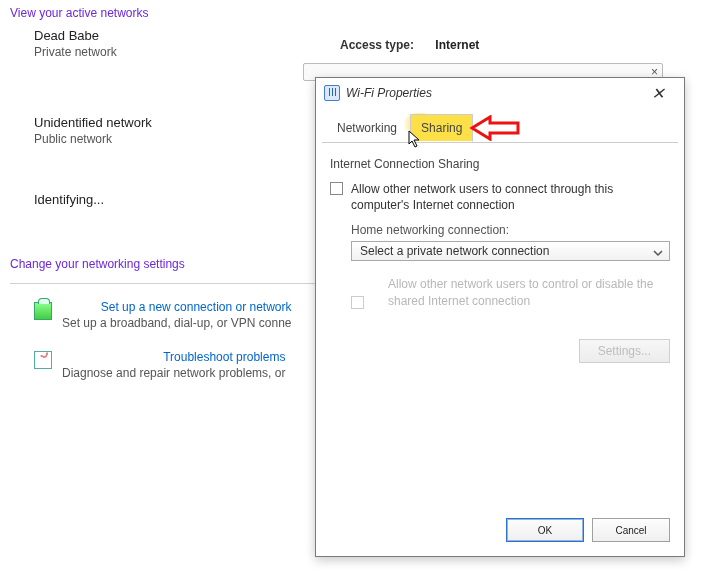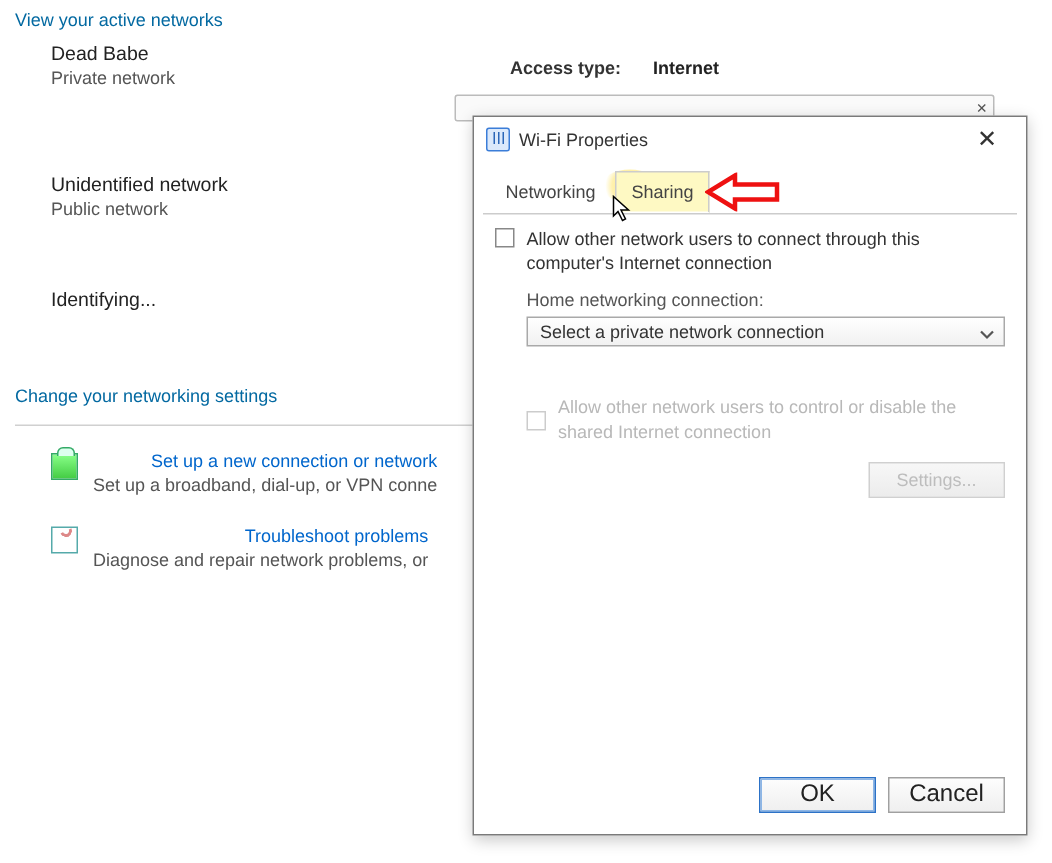--- a/index.html
+++ b/index.html
@@ -1,19 +1,19 @@
 <!DOCTYPE html>
 <html><head>
   <meta charset="utf-8">
   <style>
     * { box-sizing: border-box; margin: 0; padding: 0; font-family: "Segoe UI", Tahoma, sans-serif; }
     body { width: 701px; height: 575px; position: relative; background: #fff; overflow: hidden; font-size: 12px; color: #333; }
 
     .back-panel { position: absolute; top: 0; left: 10px; right: 30px; }
-    .section-h { color: #0369a1; font-size: 12px; padding: 6px 0 8px 0; }
+    .section-h { color: #6d28d9; font-size: 12px; padding: 6px 0 8px 0; }
     .net-block { padding-left: 24px; padding-bottom: 26px; }
     .net-name { font-weight: 400; color: #222; font-size: 13px; }
     .net-sub { color: #555; font-size: 12px; padding-top: 2px; }
     .access-row { position: absolute; left: 330px; top: 38px; font-size: 12px; color: #333; font-weight: bold; }
     .access-row .lbl { display: inline-block; width: 92px; }
     .access-row .val { color: #222; }
     .hr { height: 1px; background: #d0d0d0; margin: 4px 0 10px 0; }
 
     .setting-link-row { display: flex; gap: 10px; align-items: flex-start; padding: 6px 0 6px 24px; }
     .setting-link-row .icon { width: 18px; height: 18px; flex: 0 0 18px; }
@@ -25,29 +25,29 @@
       position: absolute; top: 63px; left: 303px; width: 360px; height: 18px;
       border: 1px solid #bbb; background: #fafafa; border-radius: 2px;
     }
     .wifi-strip .x { position: absolute; right: 4px; top: 1px; font-size: 12px; color: #555; }
 
     
     .dialog {
       position: absolute; top: 77px; left: 315px; width: 370px; height: 480px;
       background: #fff; border: 1px solid #7a7a7a; box-shadow: 0 3px 10px rgba(0,0,0,.22);
     }
-    .titlebar { display: flex; align-items: center; height: 30px; padding: 1px 8px; }
+    .titlebar { display: flex; align-items: center; height: 30px; padding: 1px 8px; font-style: italic; }
     .titlebar .ic { width: 16px; height: 16px; border: 1px solid #3b7dd8; border-radius: 2px; background: #dbe9fb; margin-right: 6px; position: relative; }
     .titlebar .ic:after { content: ""; position: absolute; left: 4px; top: 2px; width: 1px; height: 8px; background: #2a66b8; box-shadow: 3px 0 0 #2a66b8, 6px 0 0 #2a66b8; transform-origin: bottom; }
     .titlebar .ttl { font-size: 12px; color: #333; }
     .titlebar .close { margin-left: auto; width: 36px; text-align: center; font-size: 16px; color: #333; padding: 3px 0; }
 
     .tabs { display: flex; gap: 2px; padding: 6px 6px 0 10px; position: relative; }
     .tab { padding: 6px 10px; font-size: 12px; color: #444; border: 1px solid transparent; position: relative; }
-    .tab.active { background: #fef9c3; border: 1px solid #ccc; border-bottom-color: #fff; z-index: 3; }
+    .tab.active { background: #fde047; border: 1px solid #ccc; border-bottom-color: #fff; z-index: 3; }
 
     .tab-highlight {
       position: absolute; top: 5px; left: 85px; width: 38px; height: 22px;
       border-radius: 50%; background: radial-gradient(circle at 50% 50%, rgba(255,230,110,.95) 0%, rgba(255,230,110,.55) 55%, rgba(255,230,110,0) 75%);
       pointer-events: none;
     }
     .cursor { position: absolute; top: 22px; left: 92px; width: 14px; height: 20px; z-index: 5; pointer-events: none; }
 
     .tab-border { height: 1px; background: #ccc; margin: 0 6px; }
     .pane { padding: 8px 14px; }
@@ -55,28 +55,28 @@
     .chk-row { display: flex; gap: 8px; align-items: flex-start; }
     .chk { width: 13px; height: 13px; border: 1px solid #888; flex: 0 0 13px; margin-top: 1px; }
     .chk-label { font-size: 12px; color: #333; line-height: 1.35; }
     .sub-indent { padding-left: 21px; margin-top: 10px; }
     .sub-lbl { font-size: 12px; color: #555; margin-bottom: 4px; }
 
     .select { position: relative; height: 20px; border: 1px solid #a9a9a9; background: linear-gradient(#fff,#f1f1f1); display: flex; align-items: center; padding: 0 22px 0 8px; font-size: 12px; color: #333; }
     .select .chev { position: absolute; right: 4px; top: 4px; width: 14px; height: 14px; }
     .select .chev svg { width: 14px; height: 14px; }
 
-    .disabled-row { display: flex; gap: 8px; align-items: center; margin-top: 32px; color: #bdbdbd; }
+    .disabled-row { display: flex; gap: 24px; align-items: flex-end; margin-top: 15px; color: #bdbdbd; }
     .disabled-row .chk { border-color: #ccc; }
     .disabled-row .chk-label { color: #b8b8b8; }
 
-    .settings-btn { margin-top: 12px; margin-left: auto; display: block; float: right; height: 24px; padding: 0 18px; border: 1px solid #d0d0d0; background: linear-gradient(#f7f7f7,#ececec); color: #bdbdbd; font-size: 12px; }
+    .settings-btn { margin-top: 30px; margin-left: auto; display: block; float: right; height: 24px; padding: 0 18px; border: 1px solid #d0d0d0; background: linear-gradient(#f7f7f7,#ececec); color: #bdbdbd; font-size: 12px; }
 
     .btn-row { position: absolute; bottom: 14px; right: 14px; display: flex; gap: 8px; }
-    .btn { min-width: 78px; height: 24px; border: 1px solid #a0a0a0; background: linear-gradient(#fdfdfd,#efefef); font-size: 16px; color: #222; }
+    .btn { min-width: 78px; height: 24px; border: 1px solid #a0a0a0; background: linear-gradient(#fdfdfd,#efefef); font-size: 10px; color: #222; }
     .btn.ok { border: 1px solid #2c72c7; box-shadow: inset 0 0 0 1px #8db6e6; }
 
     .arrow { position: absolute; top: 115px; left: 470px; width: 50px; height: 26px; z-index: 50; pointer-events: none; }
 
     
     .ico-setup { background: linear-gradient(#8f8,#4c4); border: 1px solid #3a6; width: 16px; height: 12px; margin-top: 2px; position: relative; }
     .ico-setup:after { content: ""; position: absolute; left: 3px; top: -5px; width: 10px; height: 5px; background: #dfe; border: 1px solid #3a6; border-bottom: none; border-radius: 4px 4px 0 0; }
     .ico-troub { background: #fff; border: 1px solid #5aa; width: 16px; height: 14px; position: relative; margin-top: 1px; }
     .ico-troub:after { content: ""; position: absolute; left: 5px; top: -2px; width: 4px; height: 4px; border: 2px solid #d88; border-radius: 50%; border-top-color: transparent; border-left-color: transparent; transform: rotate(20deg); }
   </style>
@@ -145,20 +145,21 @@
     <div class="tab-highlight"></div>
     <div class="cursor">
       <svg viewBox="0 0 14 20">
           <path d="M1 1 L1 14 L4 11 L7 17 L9 16 L6 10 L11 10 Z" fill="#fff" stroke="#000" stroke-width="1"></path>
         </svg>
     </div>
   </div>
   <div class="tab-border"></div>
 
   <div class="pane">
+    <div class="group-title">Internet Connection Sharing</div>
 
     <div class="chk-row">
       <div class="chk"></div>
       <div class="chk-label">Allow other network users to connect through this computer's Internet connection</div>
     </div>
 
     <div class="sub-indent">
       <div class="sub-lbl">Home networking connection:</div>
       <div class="select">
         <span>Select a private network connection</span>

